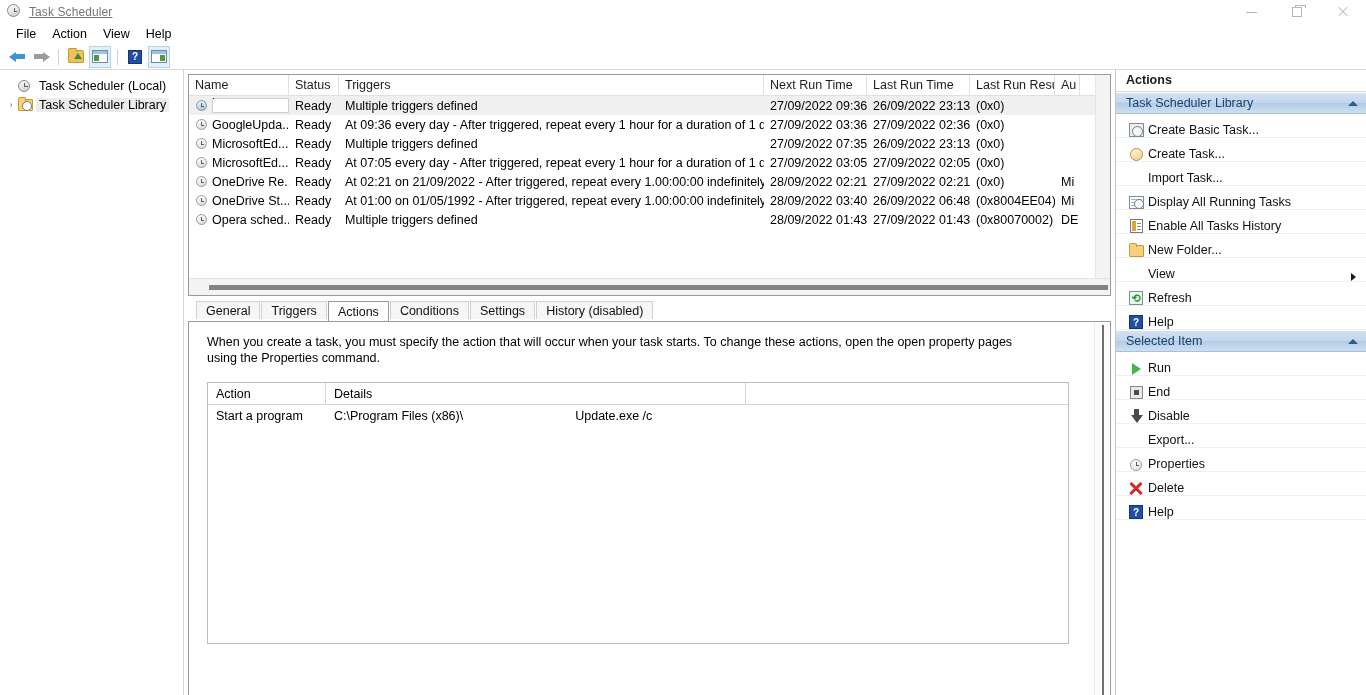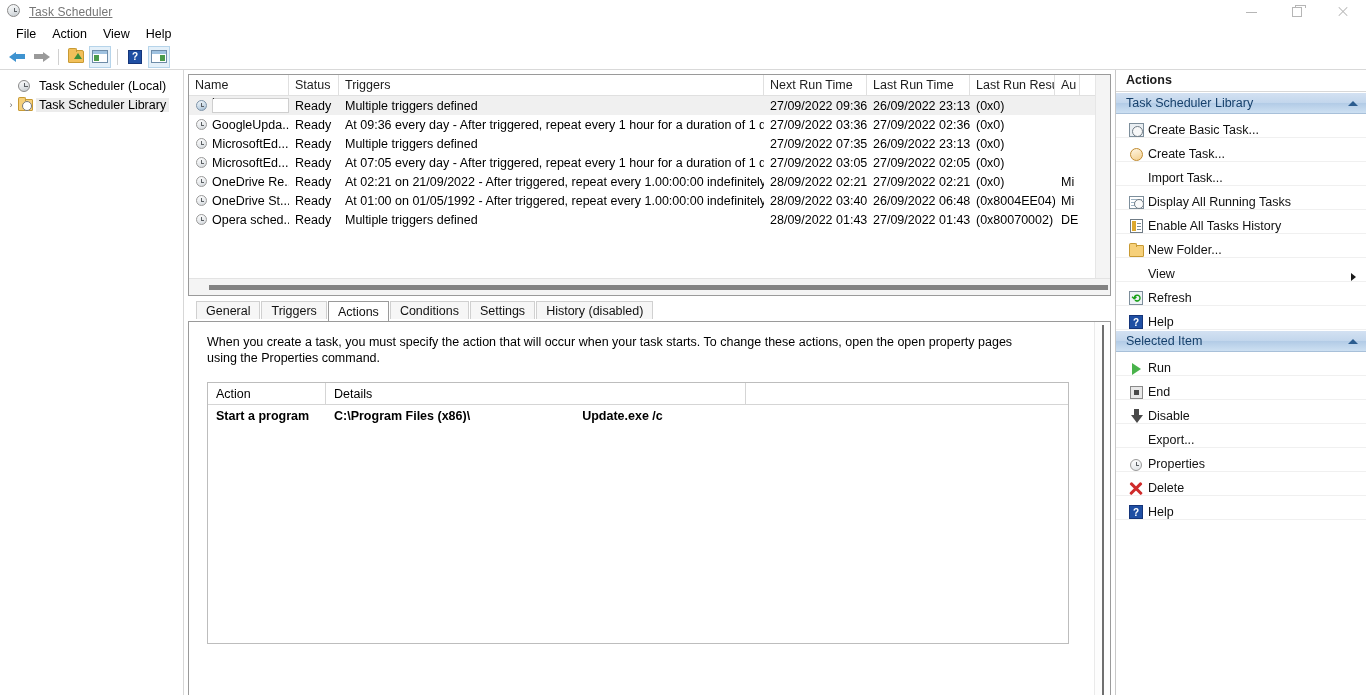--- a/index.html
+++ b/index.html
@@ -220,21 +220,21 @@
     flex:1 1 auto; border:1px solid #9a9a9a; background:#ffffff;
     display:flex; min-height:0; overflow:hidden;
   }
   #detail-inner { flex:1 1 auto; padding:12px 14px 0 18px; min-width:0;}
   #detail-desc { font-size:12.5px; line-height:16px; margin-bottom:16px; max-width:830px;}
   .act-table { border:1px solid #bdbdbd; background:#ffffff; width:862px;}
   .act-head { display:flex; height:22px; border-bottom:1px solid #d5d5d5;}
   .act-head .c {
     padding:4px 0 0 8px; font-size:12.5px; border-right:1px solid #d5d5d5; overflow:hidden;
   }
-  .act-row { display:flex; height:22px;font-weight:bold; }
+  .act-row { display:flex; height:22px; }
   .act-row .c { padding:4px 0 0 8px; font-size:12.5px; overflow:hidden; white-space:nowrap;}
   .redact-gap { display:inline-block; width:112px; }
   .act-filler { height:216px; }
   #detail-vscroll {
     width:16px; flex:none; background:#fdfdfd; border-left:1px solid #eaeaea;
     display:flex; flex-direction:column; align-items:center; padding:3px 0;
   }
   .dv-thumb { width:2px; background:#6f6f6f; flex:1 1 auto; }
 
   

